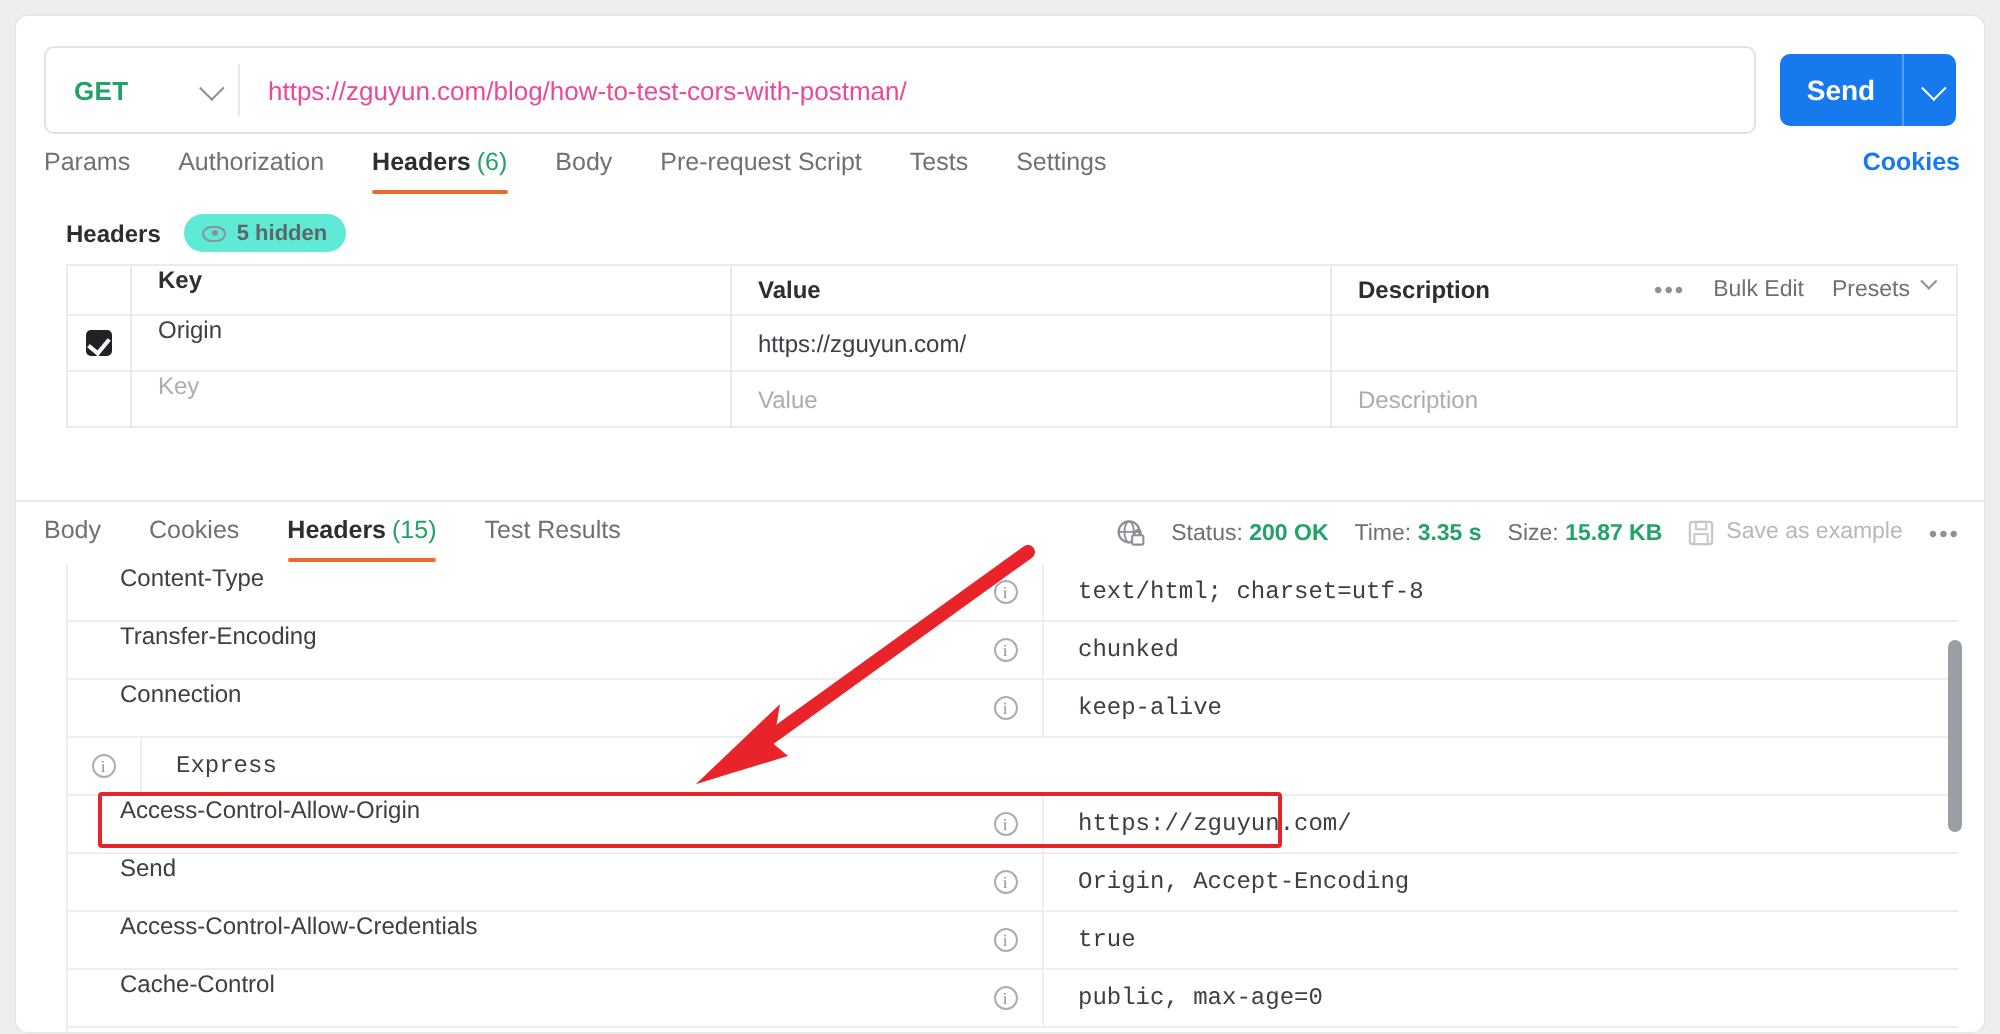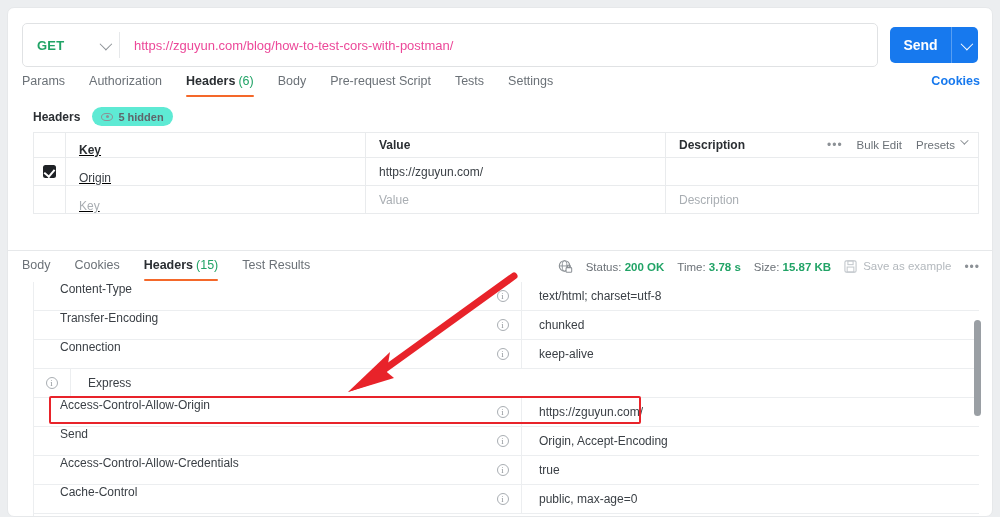--- a/index.html
+++ b/index.html
@@ -137,21 +137,21 @@
   .rt-row { display: flex; height: 28px; border-bottom: 1px solid #e9ebed; }
   .rt-row.head { height: 25px; }
   .rt-c-chk {
     width: 32px; flex: 0 0 32px;
     border-right: 1px solid #e9ebed;
     display: flex; align-items: center; justify-content: center;
   }
   .rt-c-key {
     width: 300px; flex: 0 0 300px;
     border-right: 1px solid #e9ebed;
-    display: flex; align-items: flex-end; padding-left: 13px; text-decoration: underline;
+    display: flex; align-items: flex-start; padding-left: 13px;
   }
   .rt-c-val {
     width: 300px; flex: 0 0 300px;
     border-right: 1px solid #e9ebed;
     display: flex; align-items: center; padding-left: 13px;
   }
   .rt-c-desc {
     flex: 1; display: flex; align-items: center;
     padding-left: 13px;
   }
@@ -221,20 +221,21 @@
     padding-left: 27px;
   }
   .res-c-info {
     width: 37px; flex: 0 0 37px;
     display: flex; align-items: center; justify-content: center;
   }
   .res-c-val {
     flex: 1; display: flex; align-items: center;
     padding-left: 17px;
     border-left: 1px solid #eceef0;
+    font-family: Liberation Mono, monospace;
   }
   .res-txt { font-size: 12px; color: #3b4046; white-space: nowrap; }
   .info-i {
     width: 12px; height: 12px; border-radius: 50%;
     border: 1px solid #a9aeb3;
     display: flex; align-items: center; justify-content: center;
     font-size: 8.5px; color: #8c9196;
     font-family: "Liberation Serif", serif;
     cursor: pointer;
   }
@@ -399,21 +400,21 @@
 
     <div class="res-meta">
       <svg class="globe-icon" viewBox="0 0 16 16">
         <circle cx="7" cy="7.4" r="5.6" fill="none" stroke="#8c9196" stroke-width="1.2"></circle>
         <ellipse cx="7" cy="7.4" rx="2.5" ry="5.6" fill="none" stroke="#8c9196" stroke-width="1"></ellipse>
         <line x1="1.4" y1="7.4" x2="12.6" y2="7.4" stroke="#8c9196" stroke-width="1"></line>
         <rect x="8.6" y="9.2" width="6" height="5" rx="1" fill="#fff" stroke="#8c9196" stroke-width="1.1"></rect>
         <path d="M10 9.2 V8 a1.6 1.6 0 0 1 3.2 0 V9.2" fill="none" stroke="#8c9196" stroke-width="1.1"></path>
       </svg>
       <span class="meta-txt"><span>Status:</span> <b>200 OK</b></span>
-      <span class="meta-txt"><span>Time:</span> <b>3.78 s</b></span>
+      <span class="meta-txt"><span>Time:</span> <b>3.35 s</b></span>
       <span class="meta-txt"><span>Size:</span> <b>15.87 KB</b></span>
       <span class="save-ex">
         <svg class="floppy" viewBox="0 0 14 14">
           <rect x="1" y="1" width="12" height="12" rx="1.5" fill="none" stroke="#c3c8cd" stroke-width="1.2"></rect>
           <rect x="4.2" y="1" width="5.6" height="4" fill="none" stroke="#c3c8cd" stroke-width="1.1"></rect>
           <rect x="3.4" y="7.6" width="7.2" height="5.4" fill="none" stroke="#c3c8cd" stroke-width="1.1"></rect>
         </svg>
         <span class="lbl">Save as example</span>
       </span>
       <span class="dots">•••</span>

